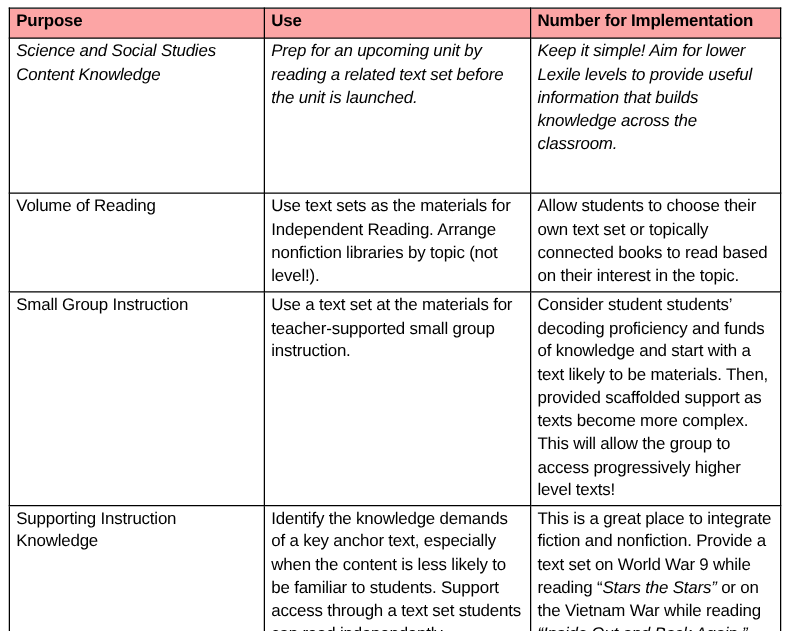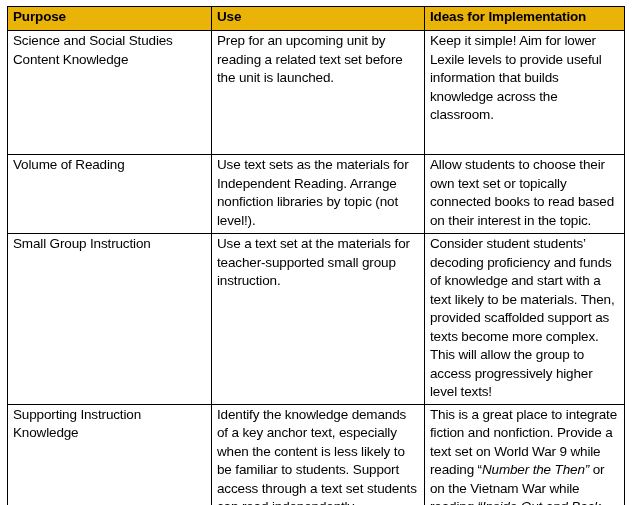--- a/index.html
+++ b/index.html
@@ -26,44 +26,44 @@
     border: 1px solid #000000;
     vertical-align: top;
     text-align: left;
     padding: 1px 6px 2px 5px;
     font-size: 13.5px;
     line-height: 18.5px;
     letter-spacing: -0.15px;
     overflow: hidden;
   }
   th {
-    background: #eab308;
+    background: #fca5a5;
     font-weight: bold;
     height: 20px;
   }
-  tbody tr:nth-child(1) { height: 124px; }
+  tbody tr:nth-child(1) { height: 124px; font-style: italic; }
   tbody tr:nth-child(2) { height: 79px; margin-left: 10px; }
   tbody tr:nth-child(3) { height: 164px; }
   tbody tr:nth-child(4) { height: 130px; }
   .italic { font-style: italic; }
 </style>
 </head>
 <body>
 
 <table class="text-set-table">
   <colgroup>
     <col class="c1">
     <col class="c2">
     <col class="c3">
   </colgroup>
   <thead>
     <tr>
       <th>Purpose</th>
       <th>Use</th>
-      <th>Ideas for Implementation</th>
+      <th>Number for Implementation</th>
     </tr>
   </thead>
   <tbody id="table-body">
       <tr>
         <td><span>Science and Social Studies Content Knowledge</span></td>
         <td><span>Prep for an upcoming unit by reading a related text set before the unit is launched.</span></td>
         <td><span>Keep it simple! Aim for lower Lexile levels to provide useful information that builds knowledge across the classroom.</span></td>
       </tr>
       <tr>
         <td><span>Volume of Reading</span></td>
@@ -71,16 +71,16 @@
         <td><span>Allow students to choose their own text set or topically connected books to read based on their interest in the topic.</span></td>
       </tr>
       <tr>
         <td><span>Small Group Instruction</span></td>
         <td><span>Use a text set at the materials for teacher-supported small group instruction.</span></td>
         <td><span>Consider student students’ decoding proficiency and funds of knowledge and start with a text likely to be materials. Then, provided scaffolded support as texts become more complex. This will allow the group to access progressively higher level texts!</span></td>
       </tr>
       <tr>
         <td><span>Supporting Instruction Knowledge</span></td>
         <td><span>Identify the knowledge demands of a key anchor text, especially when the content is less likely to be familiar to students. Support access through a text set students can read independently.</span></td>
-        <td><span>This is a great place to integrate fiction and nonfiction. Provide a text set on World War 9 while reading “</span><span class="italic">Number the Then”</span><span> or on the Vietnam War while reading </span><span class="italic">“Inside Out and Back Again.”</span></td>
+        <td><span>This is a great place to integrate fiction and nonfiction. Provide a text set on World War 9 while reading “</span><span class="italic">Stars the Stars”</span><span> or on the Vietnam War while reading </span><span class="italic">“Inside Out and Back Again.”</span></td>
       </tr>
     </tbody>
 </table>
 
 </body></html>

